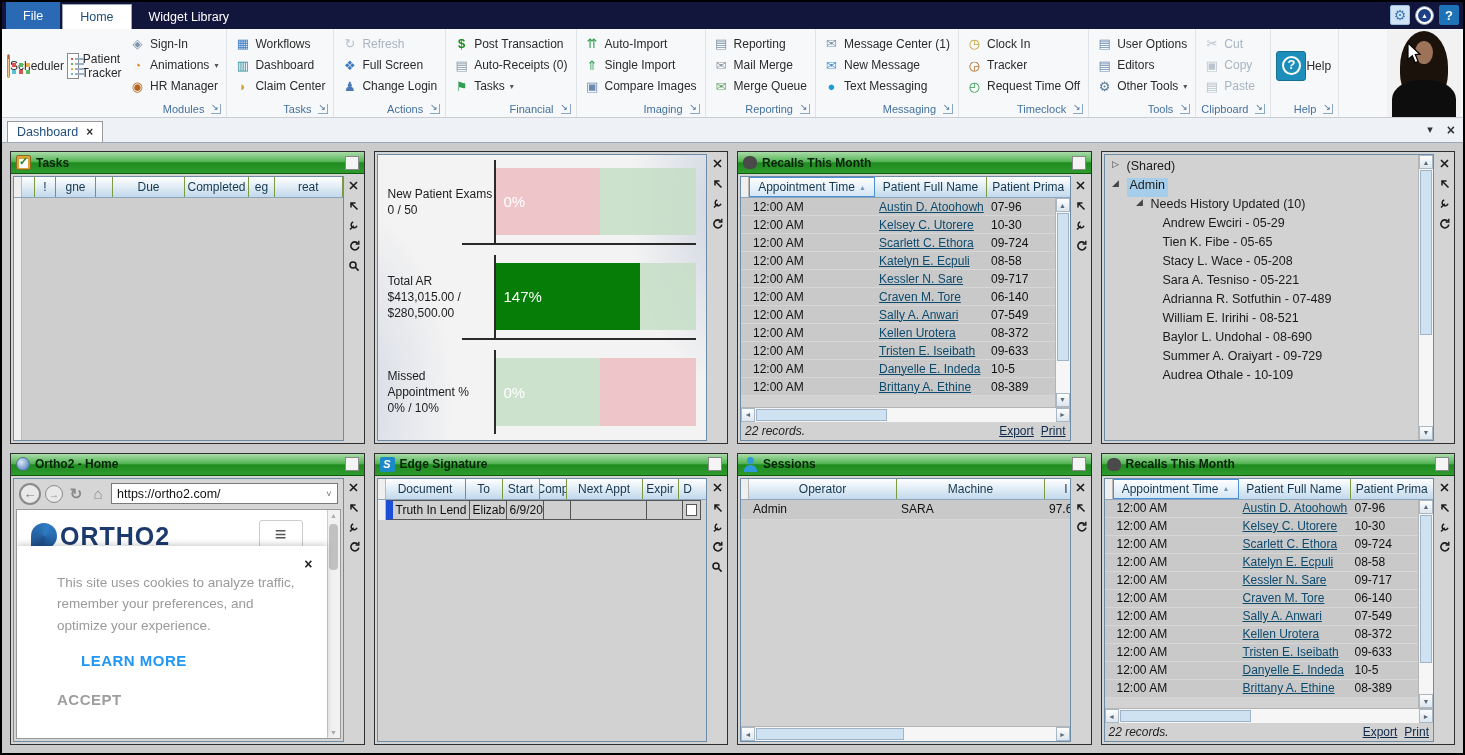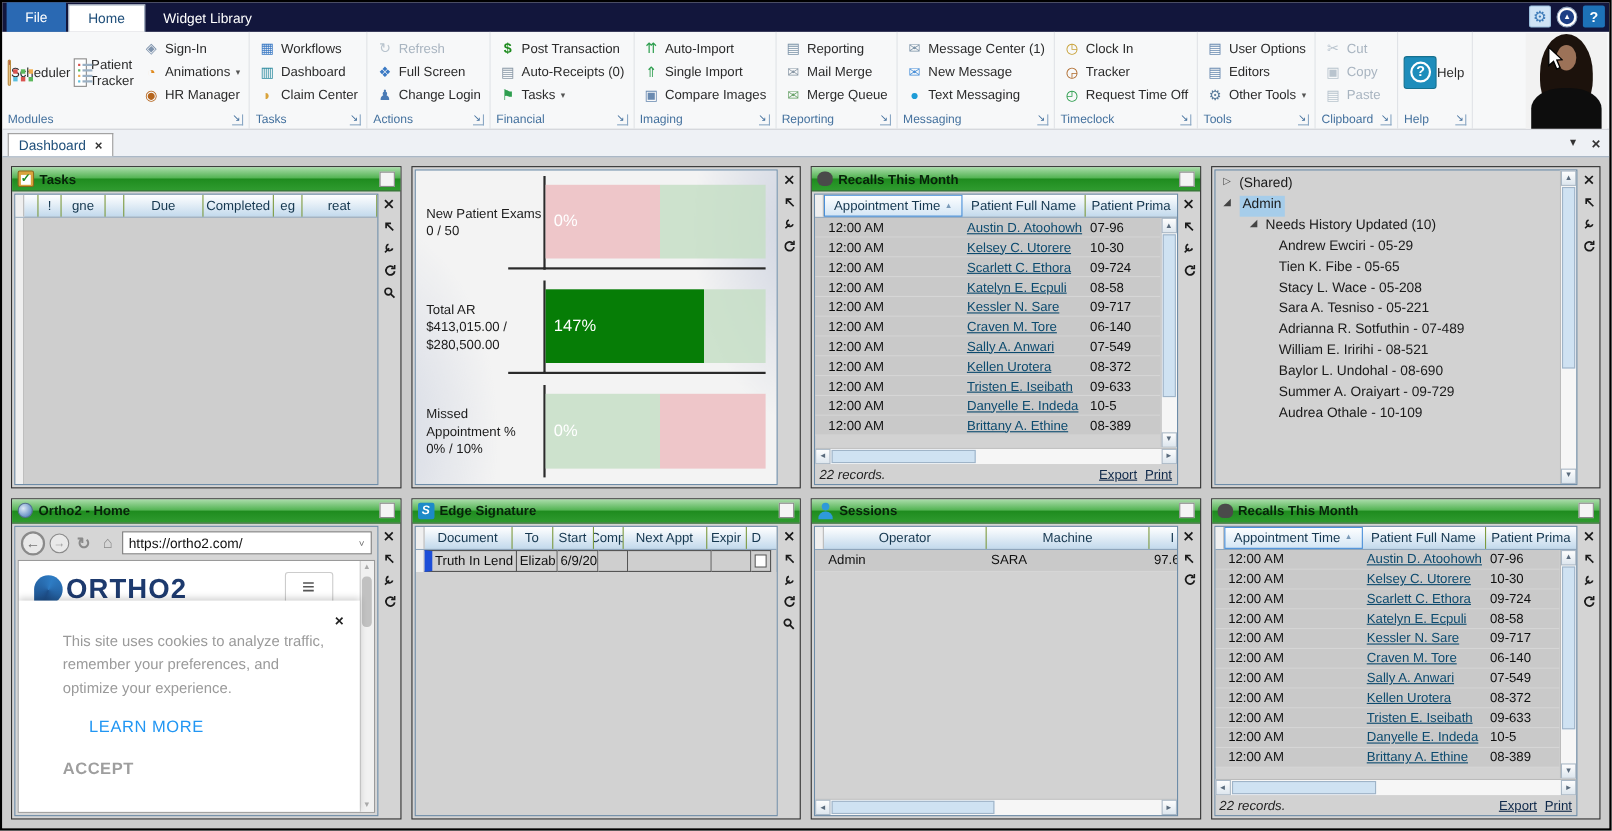--- a/index.html
+++ b/index.html
@@ -22,21 +22,21 @@
 .tb-help{background:#1d72b8;color:#fff;font-weight:bold;font-size:13px;border-radius:2px}
 .tb-help::before{content:"?"}
 
 
 .ribbon{height:89px;background:#f7f8f9;display:flex;border-bottom:1px solid #c9cdd2;position:relative;flex:none}
 .rgroup{display:flex;flex-direction:column;padding:1px 5px 0;border-right:1px solid #e0e3e7}
 .rgbody{flex:1;display:flex;gap:3px}
 .ritems{display:flex;flex-direction:column;justify-content:space-evenly}
 .ritem{display:flex;align-items:center;gap:5px;font-size:12px;color:#2b2b2b;white-space:nowrap;padding:0 3px;cursor:default}
 .ritem.dis{color:#a8b4c0}
-.rlabel{height:17px;display:flex;align-items:center;justify-content:space-between;gap:7px;color:#44719e;font-size:11px}
+.rlabel{height:17px;display:flex;align-items:center;justify-content:flex-end;gap:7px;color:#44719e;font-size:11px}
 .launcher{font-size:9px;color:#44719e;border:1px solid #8aa7c4;border-top:none;border-left:none;width:10px;height:10px;display:flex;align-items:center;justify-content:center;line-height:1}
 .launcher::before{content:"↘";margin:-2px 0 0 -2px}
 .bigbtn{width:57px;display:flex;flex-direction:row;align-items:center;padding-top:3px;font-size:12px;color:#2b2b2b;text-align:center;line-height:1.15;cursor:default}
 .g-dd{font-size:8px;color:#555}.g-dd::before{content:"▾"}
 
 .ri{width:15px;height:15px;flex:none;display:inline-flex;align-items:center;justify-content:center;font-size:13px}
 .i-signin::before{content:"◈";color:#7e93ad}
 .i-anim::before{content:"◔";color:#e08a1e}
 .i-hr::before{content:"◉";color:#b5651d}
 .i-workflows::before{content:"▦";color:#3a79c4}
@@ -181,21 +181,21 @@
 .pagebody{flex:1;position:relative;min-width:0}
 .logo{position:absolute;left:14px;top:12px;display:flex;align-items:center;gap:3px}
 .swoosh{width:26px;height:26px;border-radius:50% 50% 50% 0;background:conic-gradient(from 200deg,#1d4e89,#2e7cc4,#1d4e89);flex:none}
 .logotext{font-size:25px;font-weight:bold;color:#1d3a6e;letter-spacing:1px}
 .burger{position:absolute;right:24px;top:10px;width:44px;height:30px;border:1px solid #ccc;border-radius:3px;display:flex;align-items:center;justify-content:center;color:#555;font-size:20px}
 .burger::before{content:"≡"}
 .cookie{position:absolute;left:0;right:0;top:36px;bottom:0;background:#fff;box-shadow:0 -2px 6px rgba(0,0,0,.18);padding:26px 12px 0 40px}
 .cx{position:absolute;right:14px;top:10px;color:#222;font-weight:bold;font-size:14px}
 .cx::before{content:"×"}
 .ctext{color:#9a9a9a;font-size:13.5px;line-height:1.6}
-.clearn{display:block;margin:16px 0 0 24px;color:#2196f3;font-weight:normal;font-size:15px;letter-spacing:.5px}
+.clearn{display:block;margin:16px 0 0 24px;color:#2196f3;font-weight:bold;font-size:15px;letter-spacing:.5px}
 .caccept{display:block;margin:22px 0 0 0;color:#9e9e9e;font-weight:bold;font-size:15px;letter-spacing:.5px}
 .pg-scroll{width:13px;flex:none;background:#f1f1f1;border-left:1px solid #ccc;display:flex;flex-direction:column;align-items:center}
 .pg-btn{height:12px;color:#aaa;font-size:7px;display:flex;align-items:center}
 .pg-thumb{width:9px;height:46px;background:#c1c1c1;border-radius:4px;margin-top:2px}
 .pg-scroll .sp{flex:1}
 
 
 .sigrow{height:20px;display:flex;flex:none}
 .sigcell{border:1px solid #555;border-left:none;display:flex;align-items:center;padding:0 3px;font-size:12px;color:#101010;overflow:hidden;white-space:nowrap;background:#cfcfcf;flex:none}
 .sigcheck{width:12px;height:12px;background:#fff;border:1px solid #555;margin:auto}

